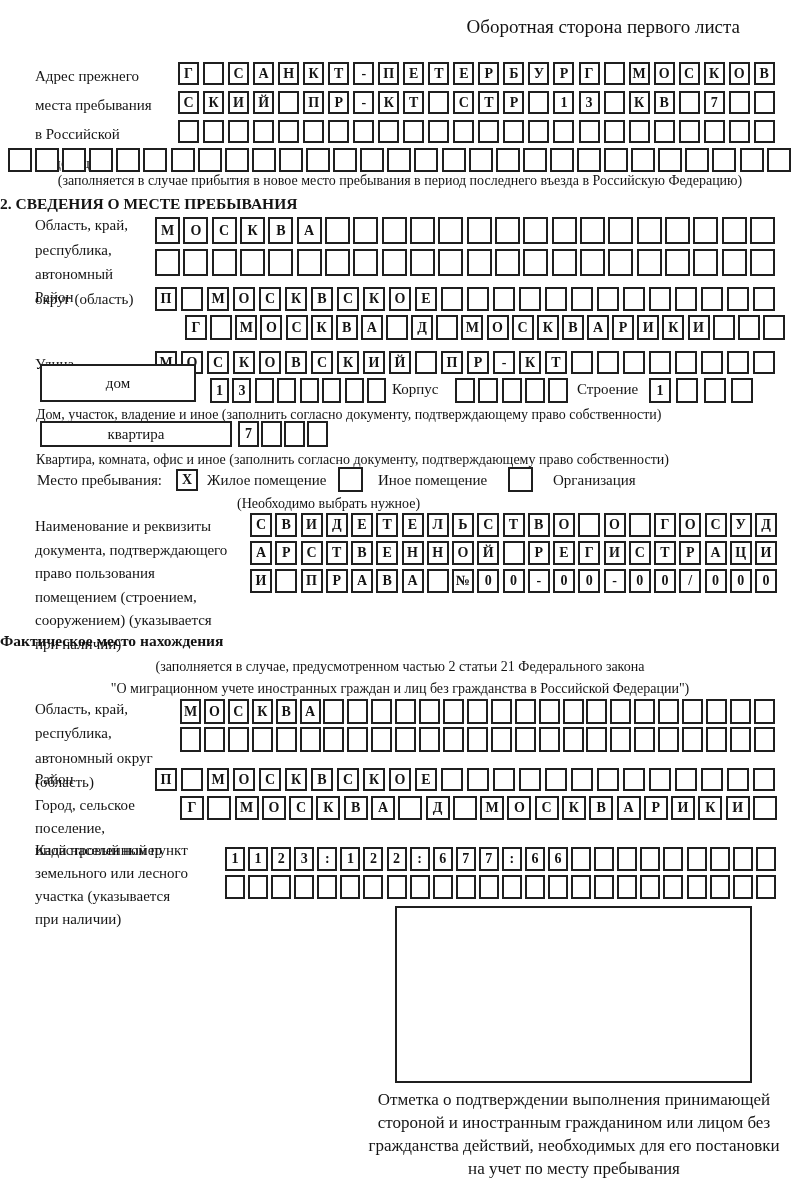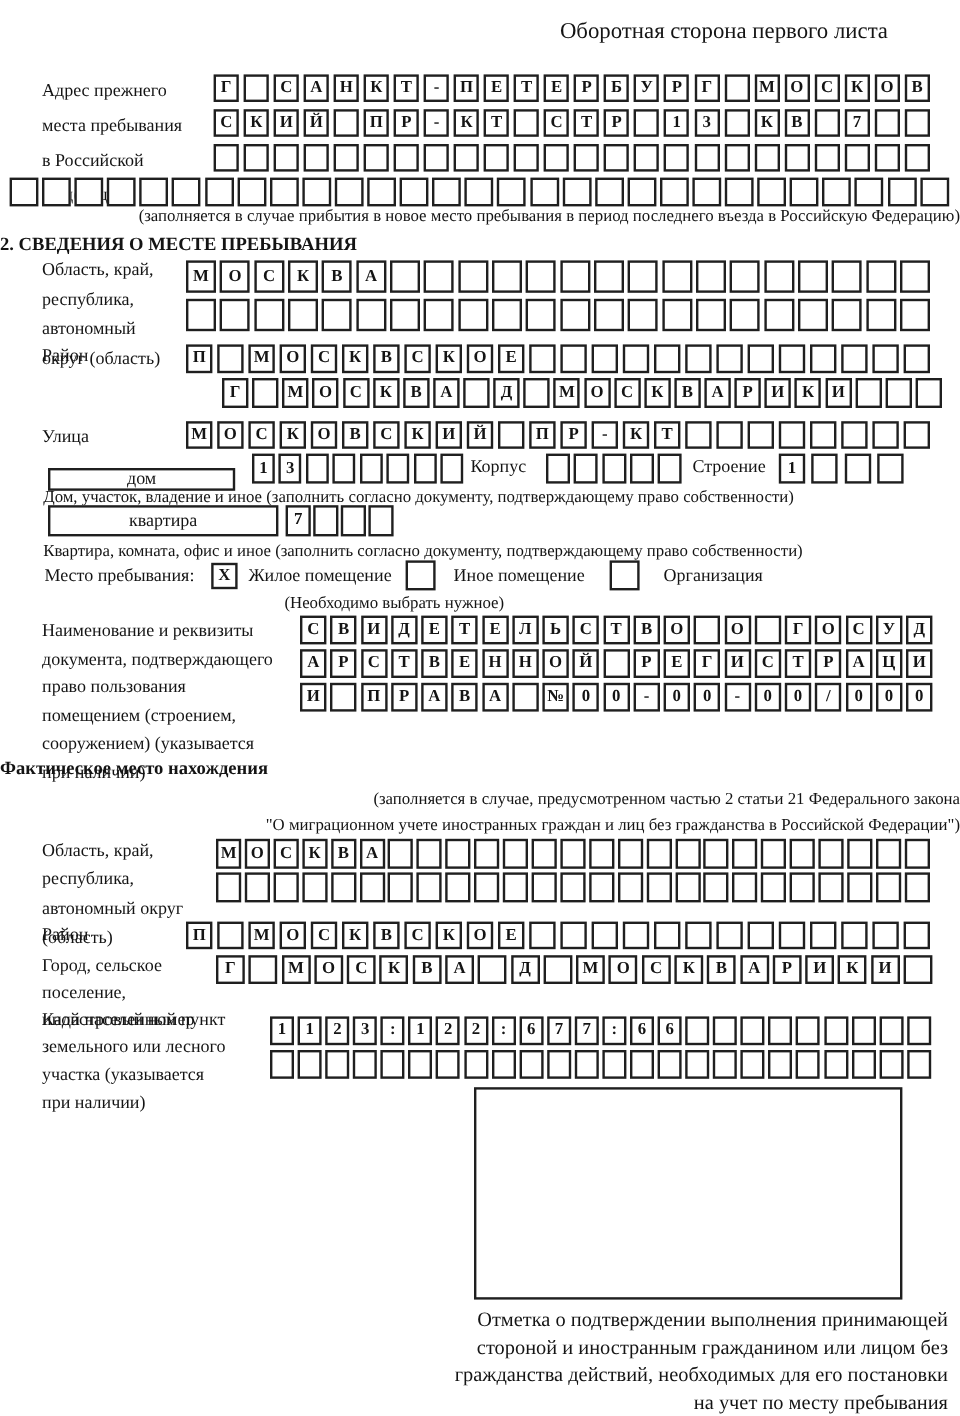--- a/index.html
+++ b/index.html
@@ -3,21 +3,21 @@
 <meta charset="utf-8">
 <style>
   *{margin:0;padding:0;box-sizing:border-box}
   html,body{background:#ffffff}
   .page{position:relative;width:800px;height:1180px;background:#fff;
         font-family:"Liberation Serif","DejaVu Serif",serif;color:#141414;overflow:hidden}
   .abs{position:absolute}
   .lbl{font-size:15px;white-space:pre-line}
   .note{font-size:14px}
   .title{font-weight:bold;font-size:15.5px;}
-  .center{text-align:right}
+  .center{text-align:center}
   .cellrow{display:flex;justify-content:space-between;align-items:stretch}
   .cell{flex:none;width:var(--cw,21px);border:2px solid #1f1f1f;background:#fff;
         display:flex;align-items:center;justify-content:center;
         font-size:14px;font-weight:bold;line-height:1}
   .boxlabel{border:2px solid #1f1f1f;display:flex;align-items:center;justify-content:center;
         font-size:15px;background:#fff}
   .chk{border:2px solid #1f1f1f;display:flex;align-items:center;justify-content:center;
         font-size:14px;font-weight:bold;background:#fff}
   .bigbox{border:2px solid #1f1f1f;background:#fff}
 </style>
@@ -274,21 +274,21 @@
       <span class="cell"></span>
       <span class="cell"></span>
       <span class="cell"></span>
       <span class="cell"></span>
       <span class="cell"></span>
       <span class="cell"></span>
       <span class="cell"></span>
       <span class="cell"></span>
     </div>
 
-  <div class="abs boxlabel" style="left:40px;top:390px;width:156px;height:19px">дом</div>
+  <div class="abs boxlabel" style="left:40px;top:364px;width:156px;height:38px">дом</div>
   <div class="abs cellrow" style="left:210px;top:378px;width:176px;height:25px;--cw:19px">
       <span class="cell">1</span>
       <span class="cell">3</span>
       <span class="cell"></span>
       <span class="cell"></span>
       <span class="cell"></span>
       <span class="cell"></span>
       <span class="cell"></span>
       <span class="cell"></span>
     </div>

